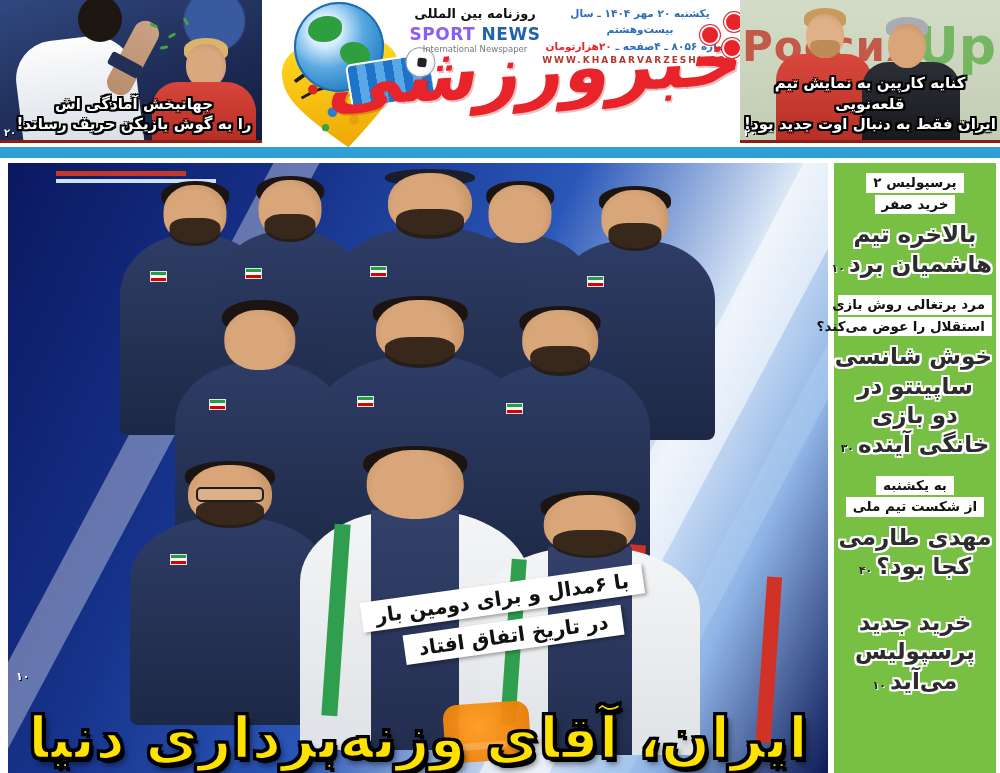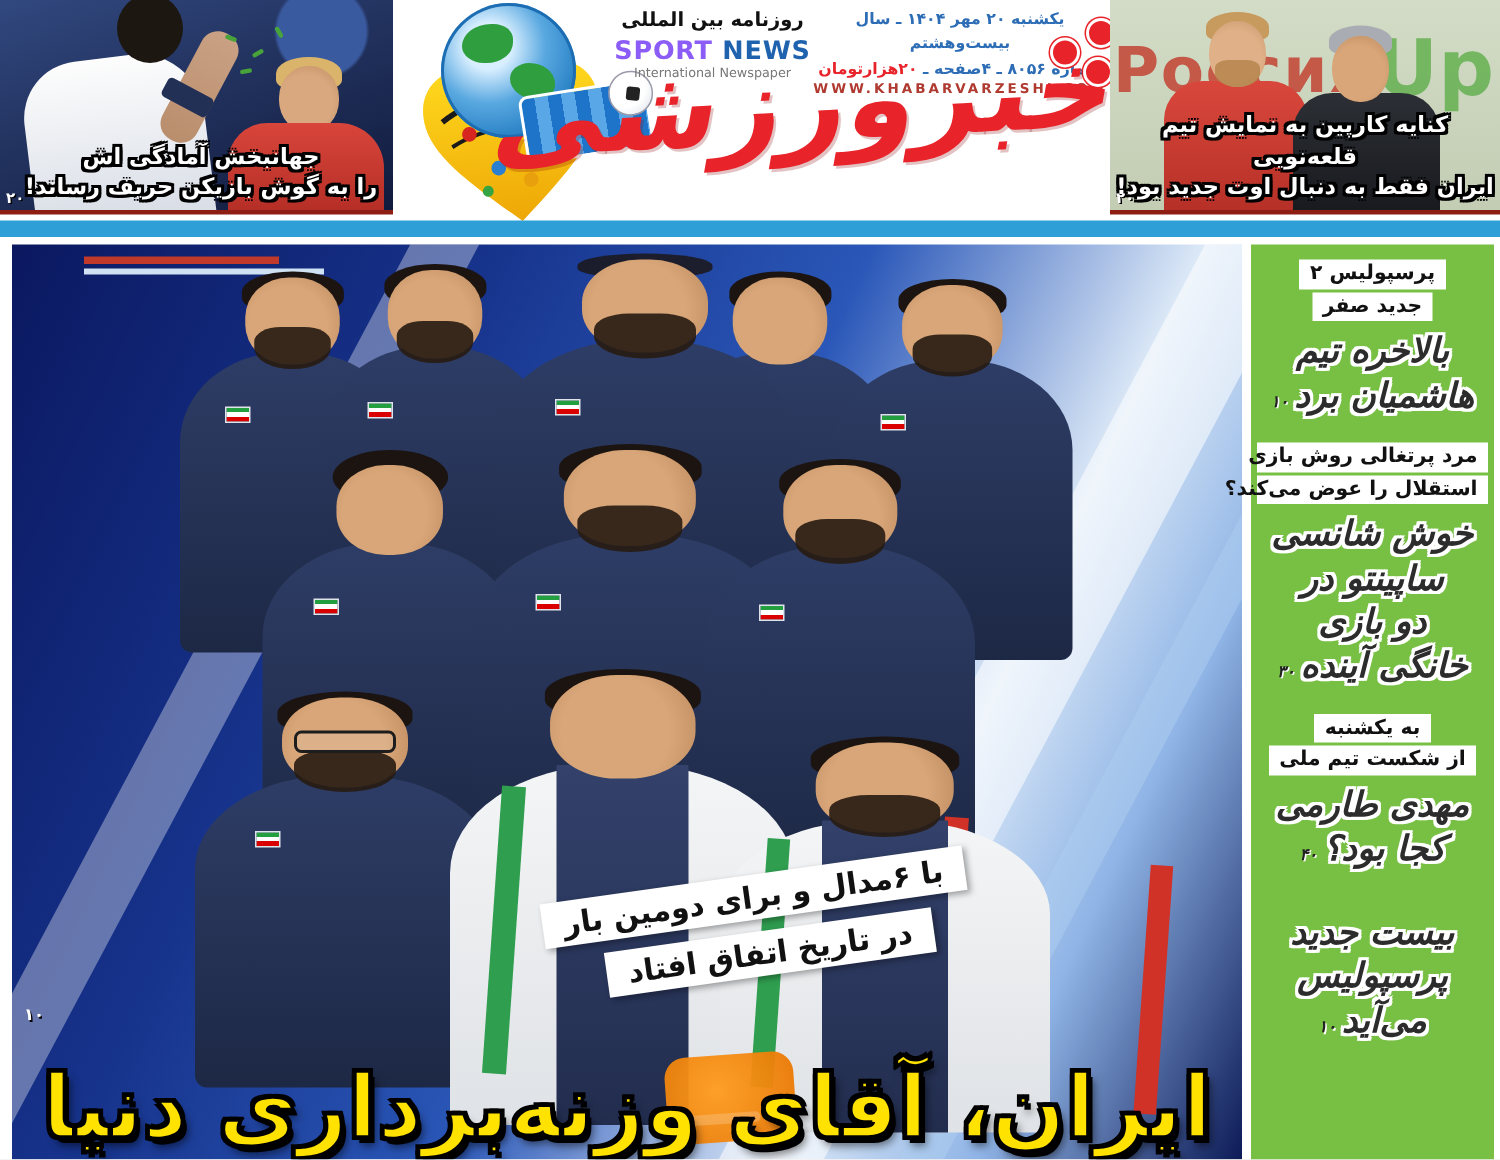--- a/index.html
+++ b/index.html
@@ -118,21 +118,21 @@
       -webkit-text-stroke:2.5px #000;
       text-shadow:3px 4px 0 #000,-2px -2px 0 #000,2px -2px 0 #000,-2px 2px 0 #000,4px 6px 6px rgba(0,0,0,.5);}
   #main-marker{position:absolute;left:8px;bottom:90px;color:#fff;font-size:11px;font-weight:bold;text-shadow:1px 1px 0 #000;}
 
   
   #sidebar{position:absolute;left:834px;top:163px;width:162px;height:760px;background:#77c043;
       padding:8px 4px;direction:rtl;display:flex;flex-direction:column;}
   .kicker-box{background:#fff;color:#111;font-weight:bold;font-size:13.5px;line-height:1.3;
       padding:1px 7px;margin:2px auto 0;width:max-content;max-width:100%;white-space:nowrap;text-align:center;}
   .green-headline{margin-top:6px;text-align:center;font-weight:bold;font-size:23px;line-height:1.28;color:#2c2c2c;
-      text-shadow:-2px -2px 0 #fff,2px -2px 0 #fff,-2px 2px 0 #fff,2px 2px 0 #fff,0 2px 0 #fff,0 -2px 0 #fff,2px 0 0 #fff,-2px 0 0 #fff;font-style:italic;}
+      text-shadow:-2px -2px 0 #fff,2px -2px 0 #fff,-2px 2px 0 #fff,2px 2px 0 #fff,0 2px 0 #fff,0 -2px 0 #fff,2px 0 0 #fff,-2px 0 0 #fff;}
   .green-headline div{white-space:nowrap;}
   .marker{font-size:11px;font-weight:bold;color:#222;text-shadow:1px 1px 0 #fff;display:inline-block;margin-right:4px;}
   .sb-story{margin-bottom:14px;}
   .sb-story:last-child{margin-top:6px;}
 </style>
 </head>
 <body>
 
 <div id="page">
 
@@ -317,21 +317,21 @@
     <div id="watermark"></div>
 
     <div id="main-headline">ایران، آقای وزنه‌برداری دنیا</div>
     <span id="main-marker">۱۰</span>
   </div>
 
   <div id="sidebar">
 
     <div class="sb-story">
       <div class="kicker-box">پرسپولیس ۲</div>
-      <div class="kicker-box">جدید صفر</div>
+      <div class="kicker-box">خرید صفر</div>
       <div class="green-headline">
         <div>بالاخره تیم</div>
         <div><span>هاشمیان برد</span><span class="marker">۱۰</span></div>
       </div>
     </div>
 
     <div class="sb-story">
       <div class="kicker-box">مرد پرتغالی روش بازی</div>
       <div class="kicker-box">استقلال را عوض می‌کند؟</div>
       <div class="green-headline">
@@ -346,20 +346,20 @@
       <div class="kicker-box">به یکشنبه</div>
       <div class="kicker-box">از شکست تیم ملی</div>
       <div class="green-headline">
         <div>مهدی طارمی</div>
         <div><span>کجا بود؟</span><span class="marker">۴۰</span></div>
       </div>
     </div>
 
     <div class="sb-story">
       <div class="green-headline">
-        <div>بیست جدید</div>
+        <div>خرید جدید</div>
         <div>پرسپولیس</div>
         <div><span>می‌آید</span><span class="marker">۱۰</span></div>
       </div>
     </div>
 
   </div>
 </div>
 
 </body></html>

